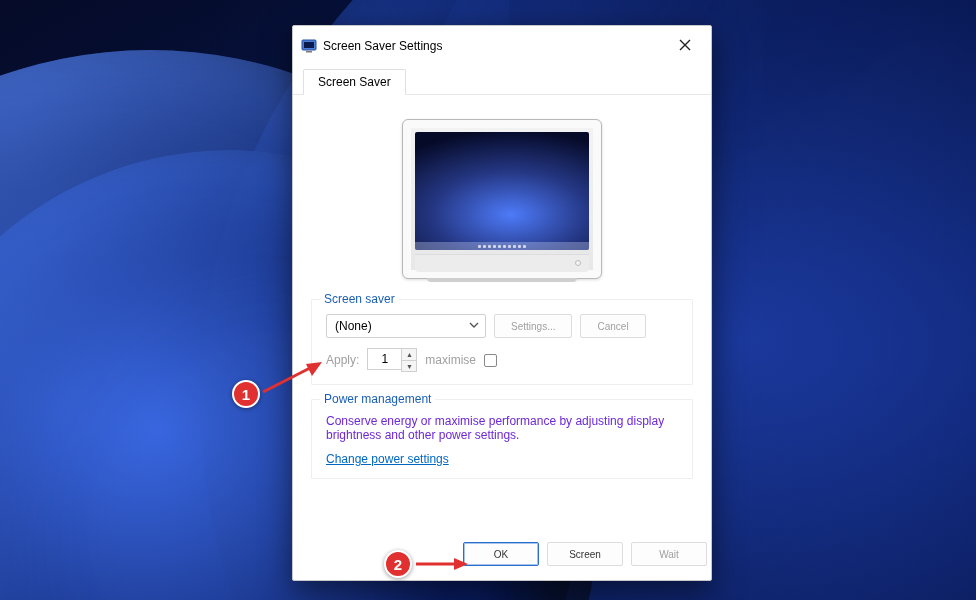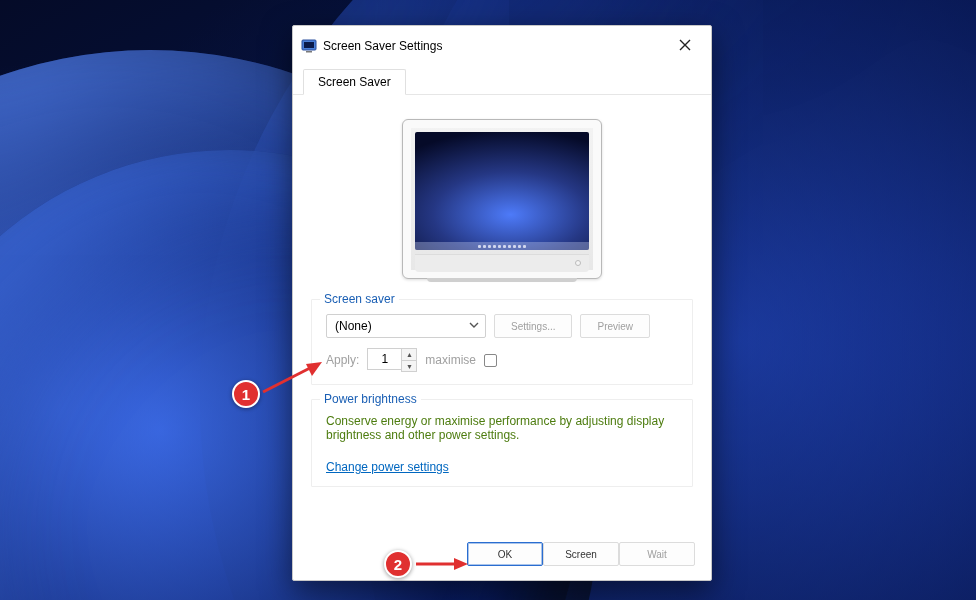--- a/index.html
+++ b/index.html
@@ -152,27 +152,27 @@
   }
   .spinner button {
     width:14px; height:11px; border:none; background:#f5f5f5;
     display:flex; align-items:center; justify-content:center;
     font-size:7px; line-height:1; color:#555;
   }
   .spinner button + button { border-top:1px solid #d0d0d0; }
 
   .chk { width:13px; height:13px; border:1px solid #888; border-radius:2px; background:#fff; }
 
-  .pm-desc { color:#4d7c0f; }
-  .link { color:#0067c0; text-decoration-color:#0067c0; margin-top:18px; display:inline-block; }
+  .pm-desc { color:#6d28d9; }
+  .link { color:#0067c0; text-decoration-color:#0067c0; margin-top:10px; display:inline-block; }
   .link { text-decoration: underline; }
 
   
   .dlg-footer {
-    padding:10px 16px 14px 16px; display:flex; justify-content:flex-end; gap:0;
+    padding:10px 4px 14px 16px; display:flex; justify-content:flex-end; gap:8px;
   }
   .dlg-footer .btn { width:76px; }
 
   
   .badge {
     position:absolute; width:28px; height:28px; border-radius:50%;
     background:#e03030; border:2px solid #fff; color:#fff;
     font-weight:600; font-size:15px; display:flex; align-items:center; justify-content:center;
     box-shadow: 0 1px 4px rgba(0,0,0,.4);
     z-index: 20;
@@ -250,39 +250,39 @@
       <div class="row">
         <div class="select">
           <span>(None)</span>
           <span class="chev">
             <svg viewBox="0 0 10 10">
                 <path d="M1 3 L5 7 L9 3" fill="none" stroke="#555" stroke-width="1.4"></path>
               </svg>
           </span>
         </div>
         <button class="btn disabled">Settings...</button>
-        <button class="btn disabled">Preview</button>
+        <button class="btn disabled">Cancel</button>
       </div>
 
       <div class="row">
         <span class="disabled-text">Apply:</span>
         <span style="display:inline-flex;">
           <input class="wait-input" value="1" style="">
           <span class="spinner">
             <button>▲</button>
             <button>▼</button>
           </span>
         </span>
         <span class="disabled-text">maximise</span>
         <span class="chk"></span>
       </div>
     </div>
 
     <div class="group">
-      <div class="group-title">Power brightness</div>
+      <div class="group-title">Power management</div>
       <div class="pm-desc">Conserve energy or maximise performance by adjusting display brightness and other power settings.</div>
       <a class="link" href="#">Change power settings</a>
     </div>
 
   </div>
 
   <div class="dlg-footer">
     <button class="btn primary">OK</button>
     <button class="btn">Screen</button>
     <button class="btn disabled">Wait</button>

